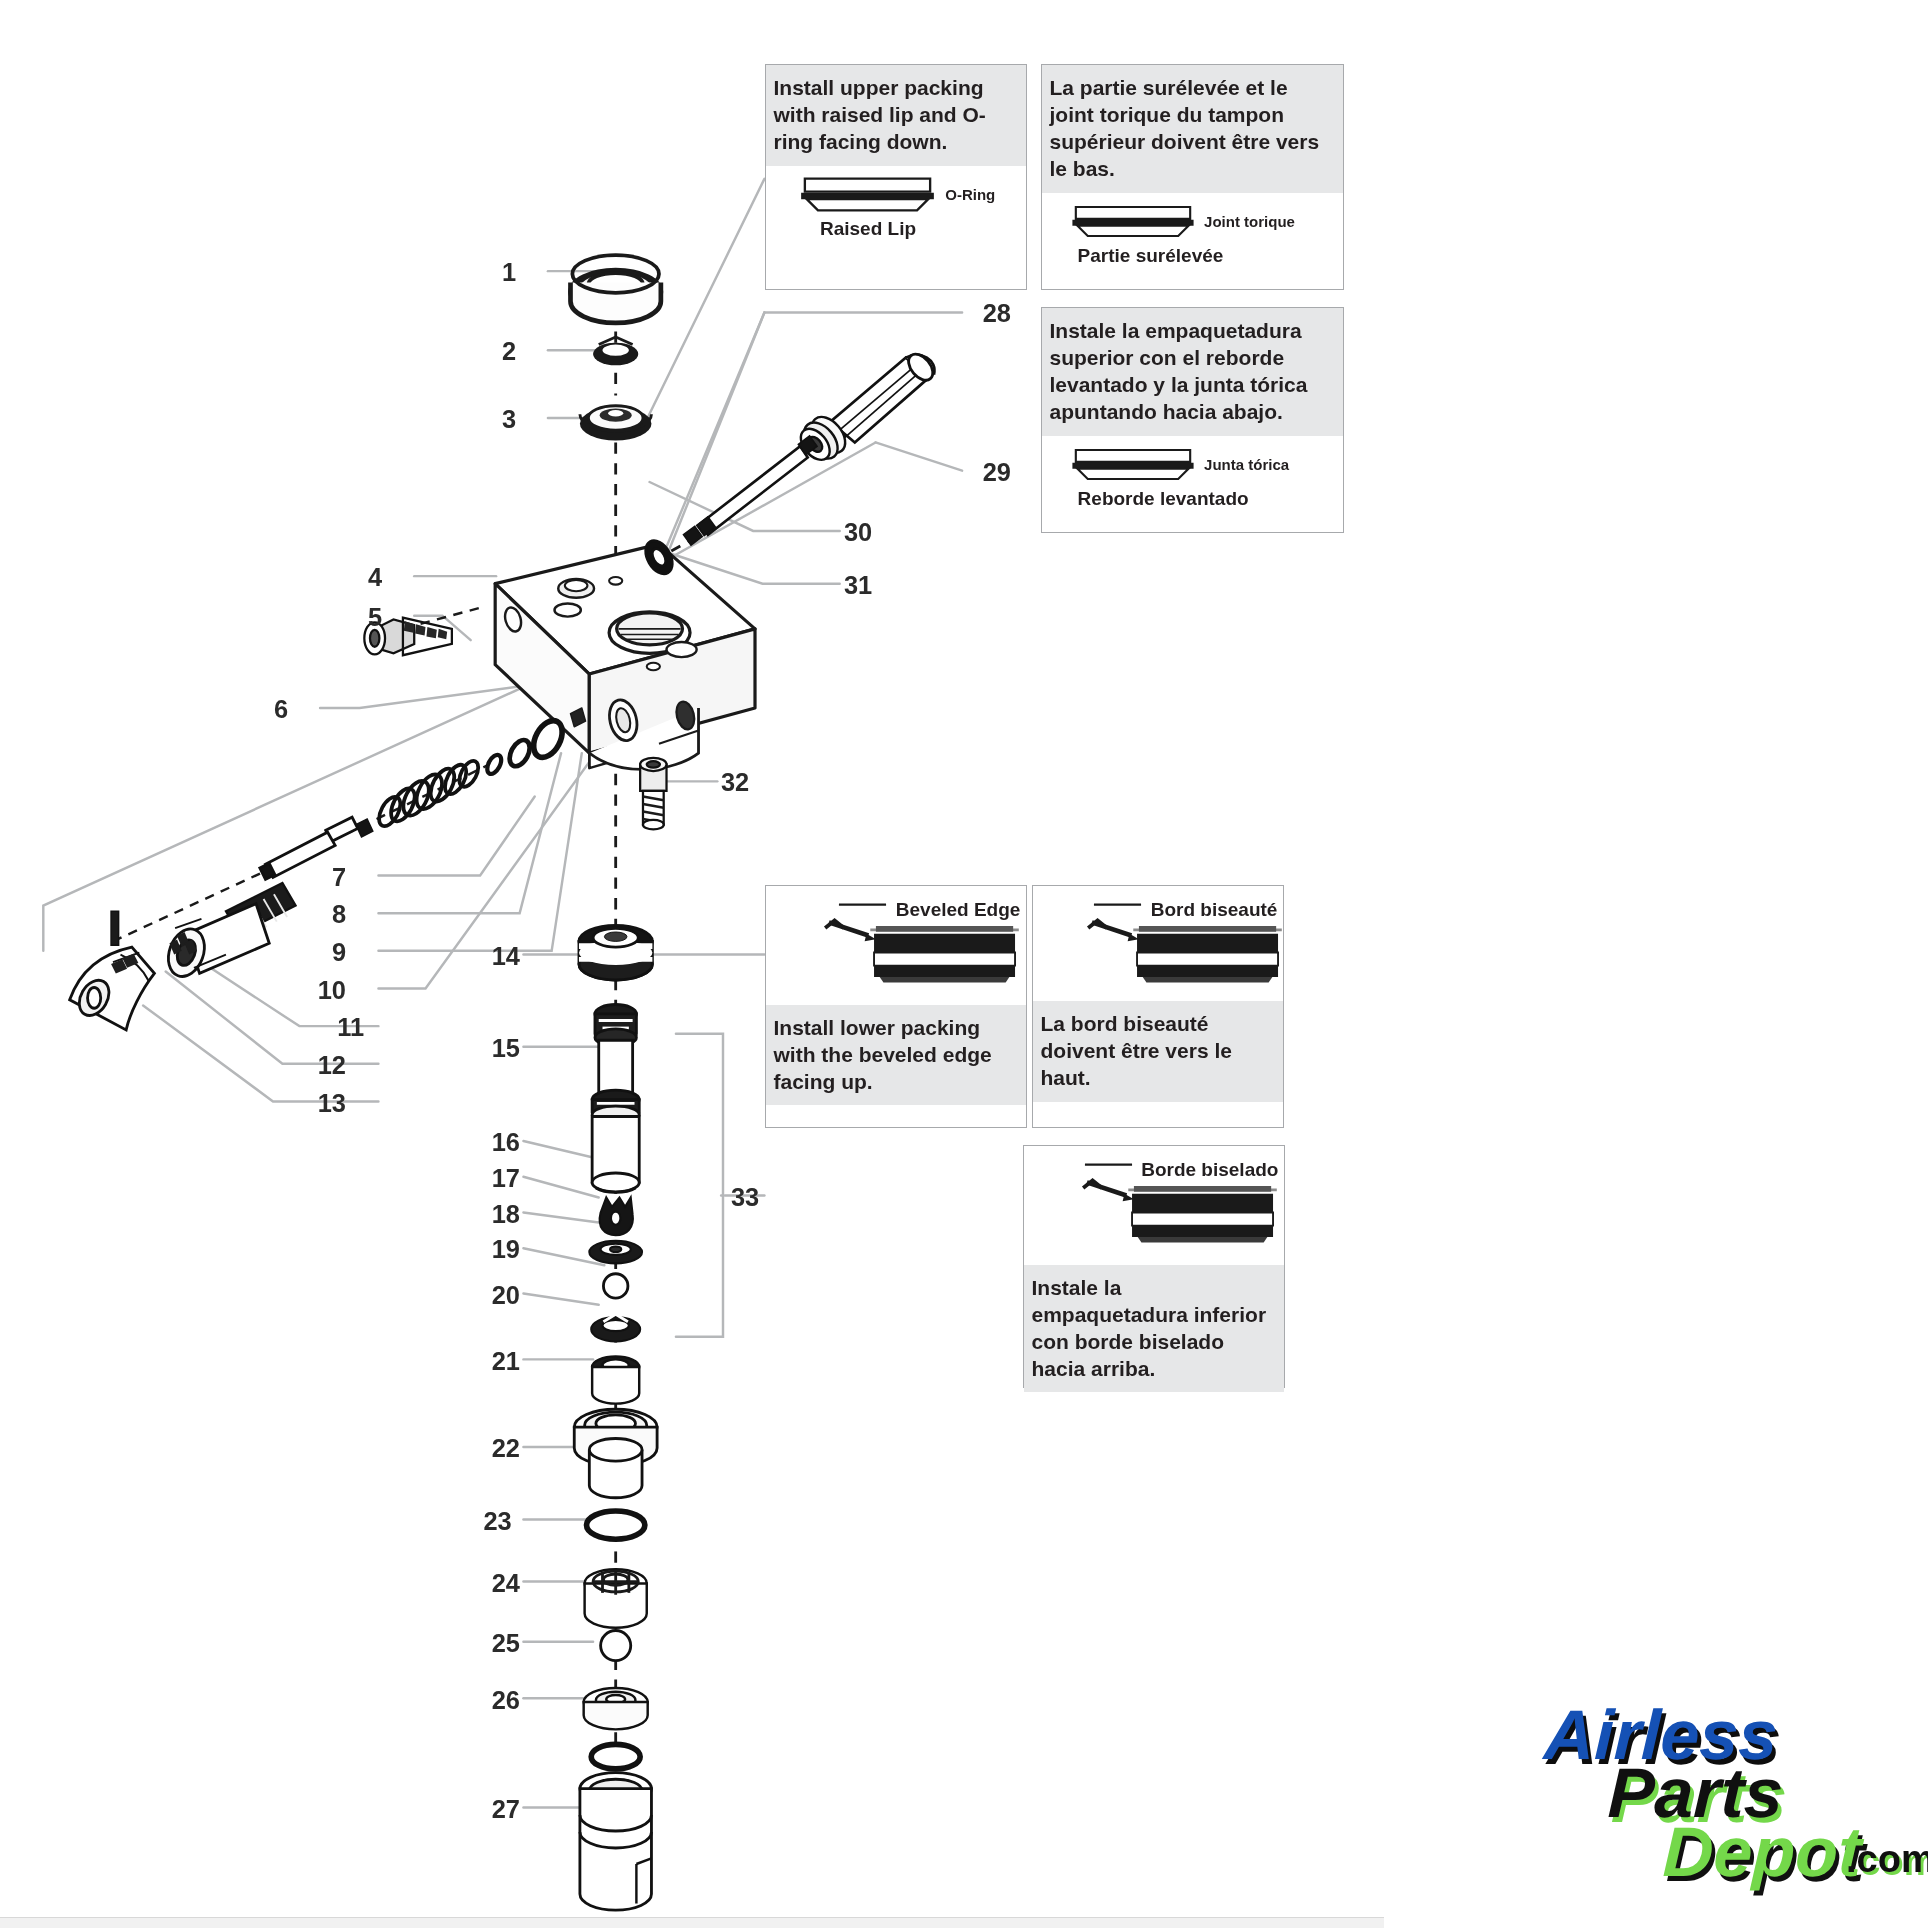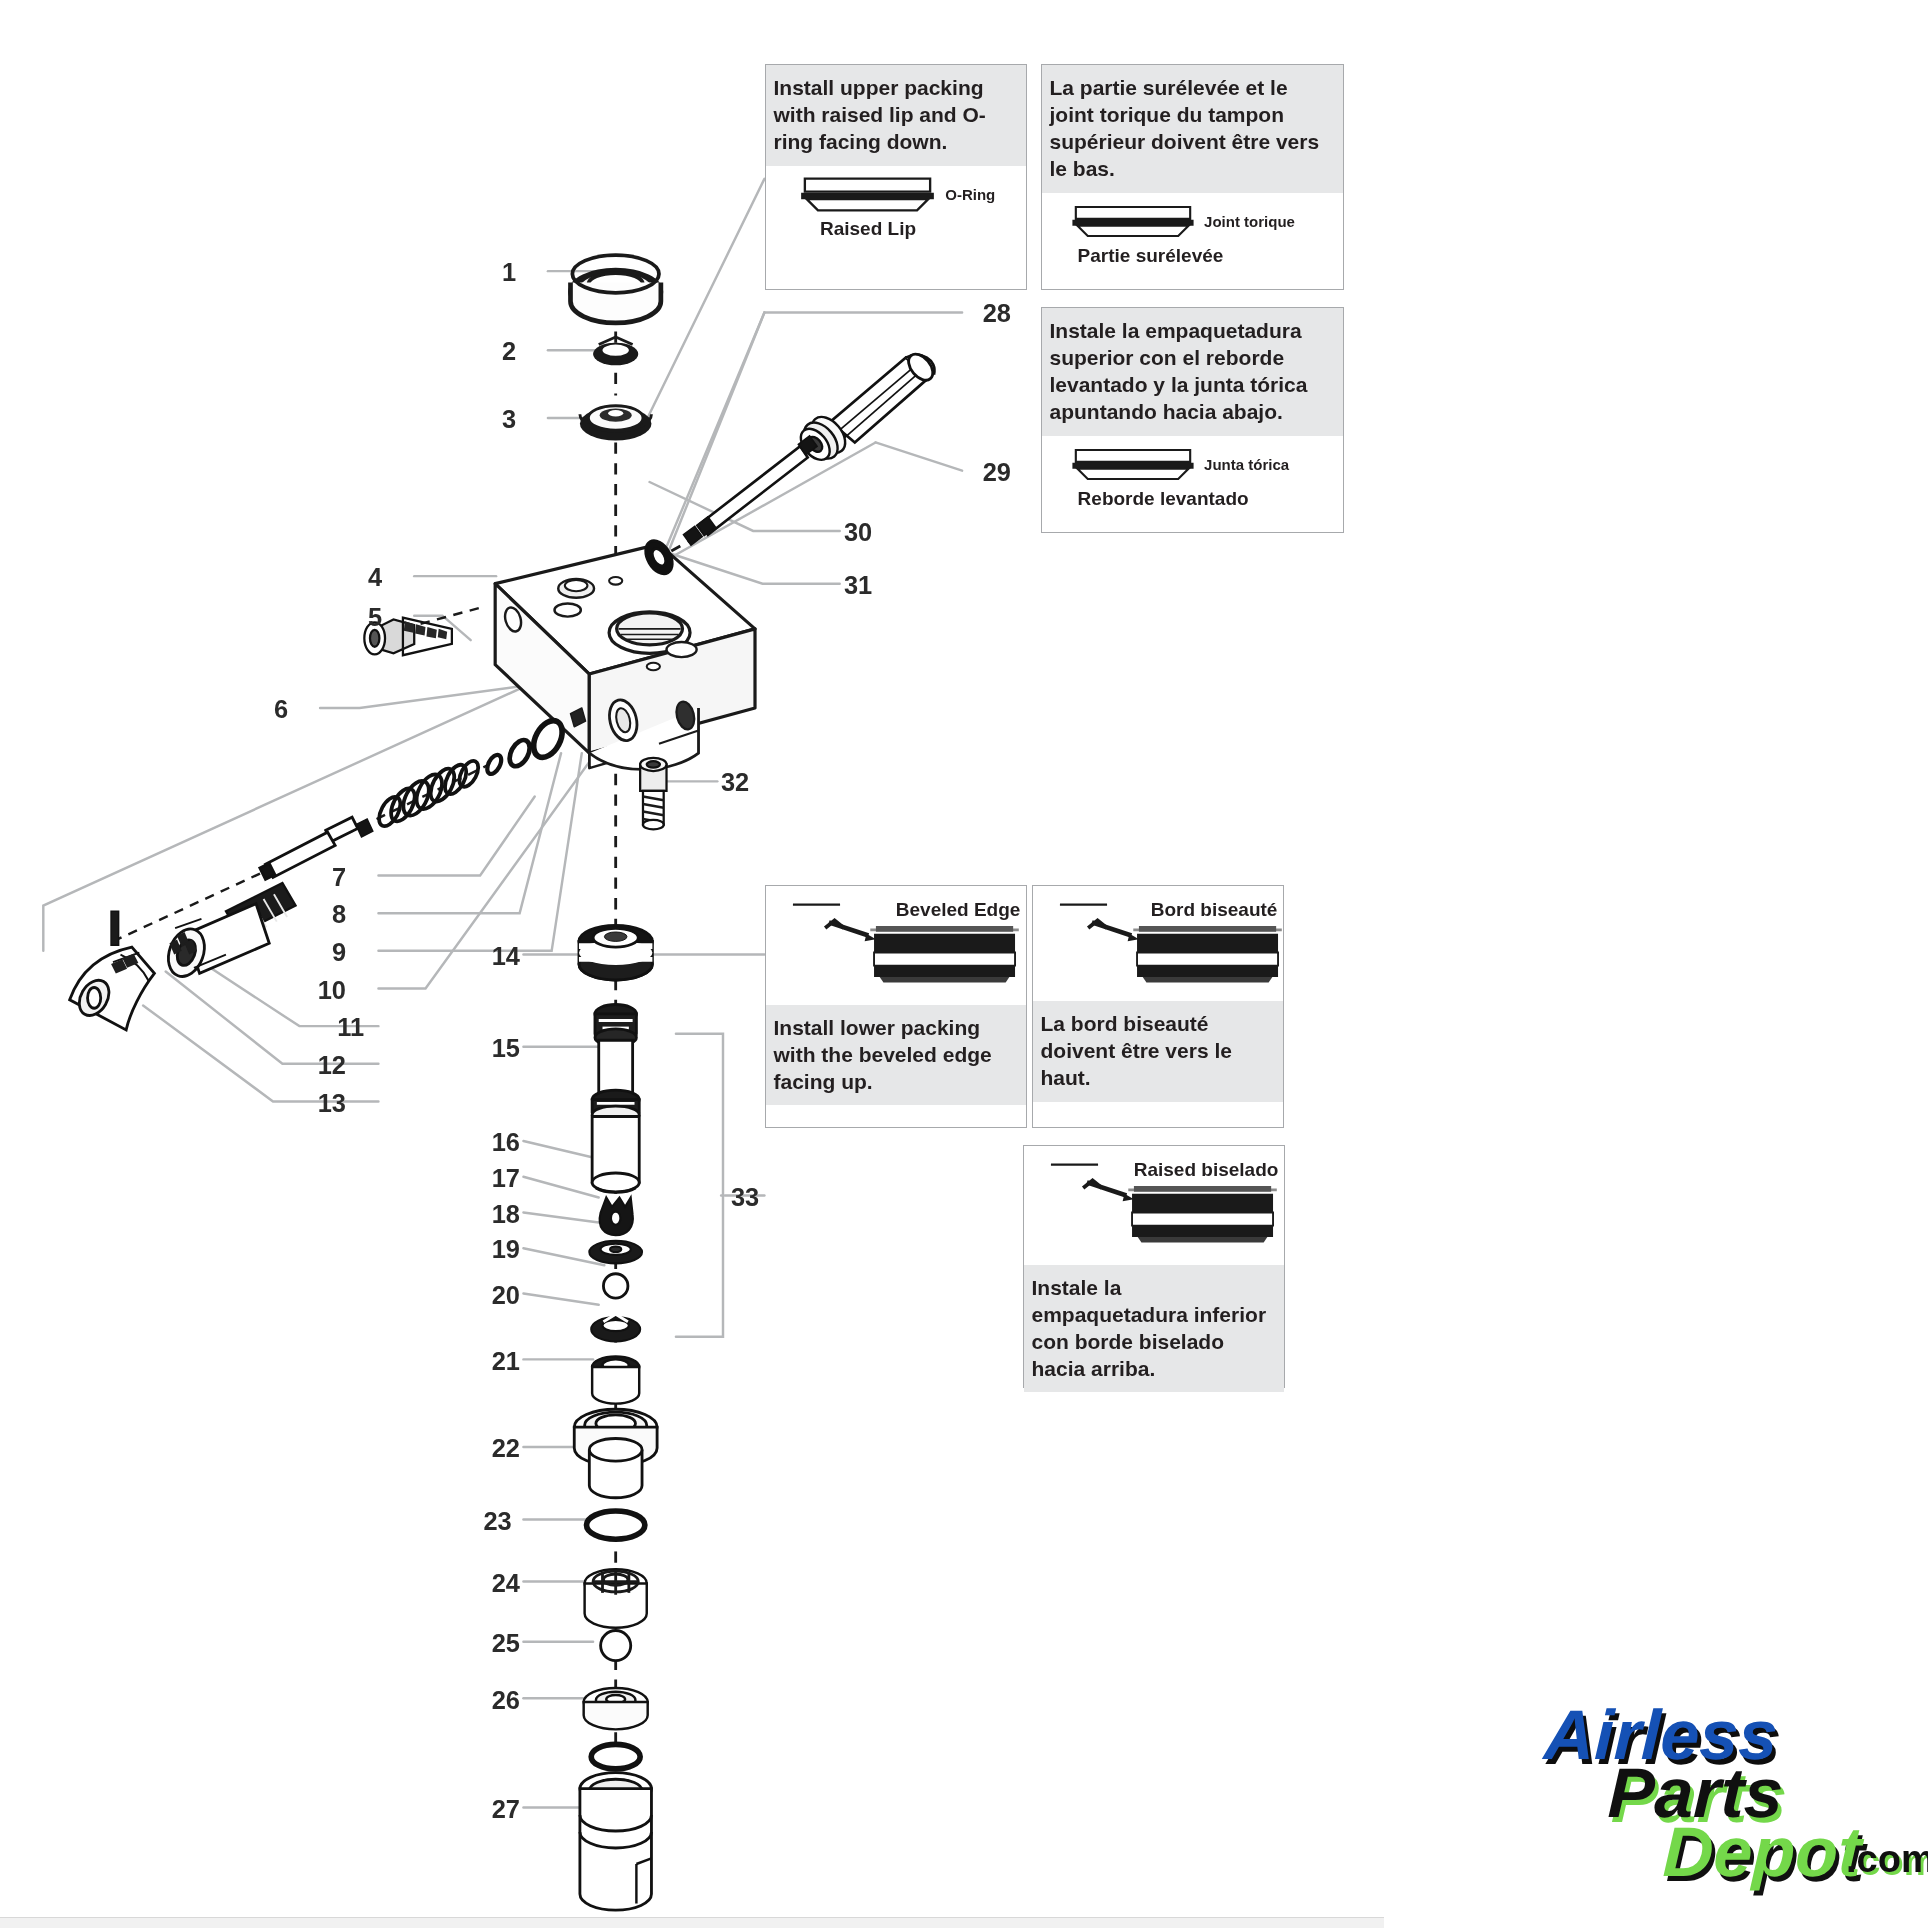--- a/index.html
+++ b/index.html
@@ -39,21 +39,21 @@
   }
   .pack-label{
     font-size:15px;color:#231f20;font-weight:600;white-space:nowrap;
   }
   .sub-label{
     font-size:19px;color:#231f20;font-weight:600;text-align:center;
     margin-top:1.9px;
   }
   .sub-label.lft{text-align:left;padding-left:30px;}
   .top-label-row{
-    display:flex;align-items:flex-start;justify-content:space-between;
+    display:flex;align-items:flex-start;justify-content:flex-end;
     gap:5.6px;padding-left:17px;
   }
   .top-label-row .pack-label{font-size:19px;}
 
   
   .num{
     position:absolute;
     font-size:25.4px;
     font-weight:700;
     color:#2b2b2b;
@@ -625,21 +625,21 @@
     </div>
     <div class="note-grey" style="margin-top:2px;">La bord biseauté doivent être vers le haut.</div>
   </div>
 
   <div class="note-box" style="left:1023px;top:1145px;width:262px;height:243px;">
     <div class="note-white" style="padding:13px 5.6px 5.6px 5.6px;">
       <div class="top-label-row">
         <svg width="55" height="24.5" viewBox="0 0 58 26">
           <path d="M4 6 L54 6" stroke="#1a1a1a" stroke-width="2.5" fill="none"></path>
         </svg>
-        <span class="pack-label">Raised biselado</span>
+        <span class="pack-label">Borde biselado</span>
       </div>
       <div style="position:relative;height:70px;">
         <svg width="235" height="81" viewBox="0 0 250 86" style="position:absolute;left:40px;top:-13px;">
           <path d="M14 18 L24 10 L34 18" stroke="#1a1a1a" stroke-width="4" fill="none"></path>
           <path d="M18 12 L60 26" stroke="#1a1a1a" stroke-width="5" fill="none"></path>
           <path d="M58 24 L68 30 L56 32 Z" fill="#1a1a1a"></path>
           <path d="M66 24 L216 24 L216 34 L66 34 Z" fill="#1a1a1a"></path>
           <path d="M62 20 L220 20" stroke="#8c8c8c" stroke-width="3"></path>
           <path d="M68 16 L214 16 L214 22 L68 22 Z" fill="#555"></path>
           <path d="M66 34 L216 34 L216 44 L66 44 Z" fill="#1a1a1a"></path>

